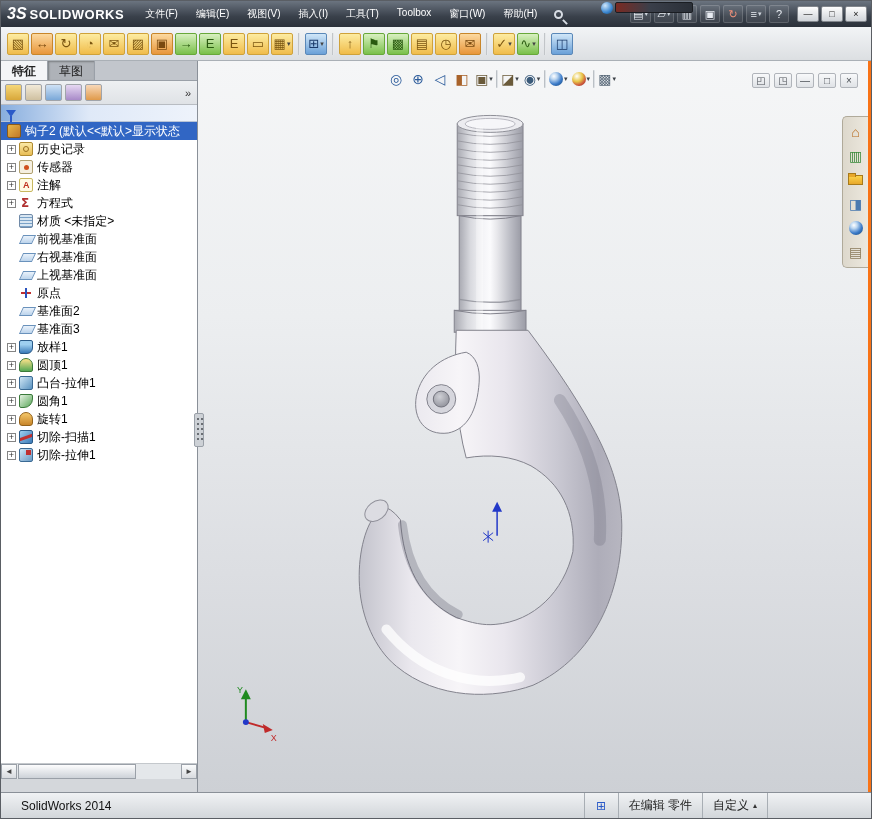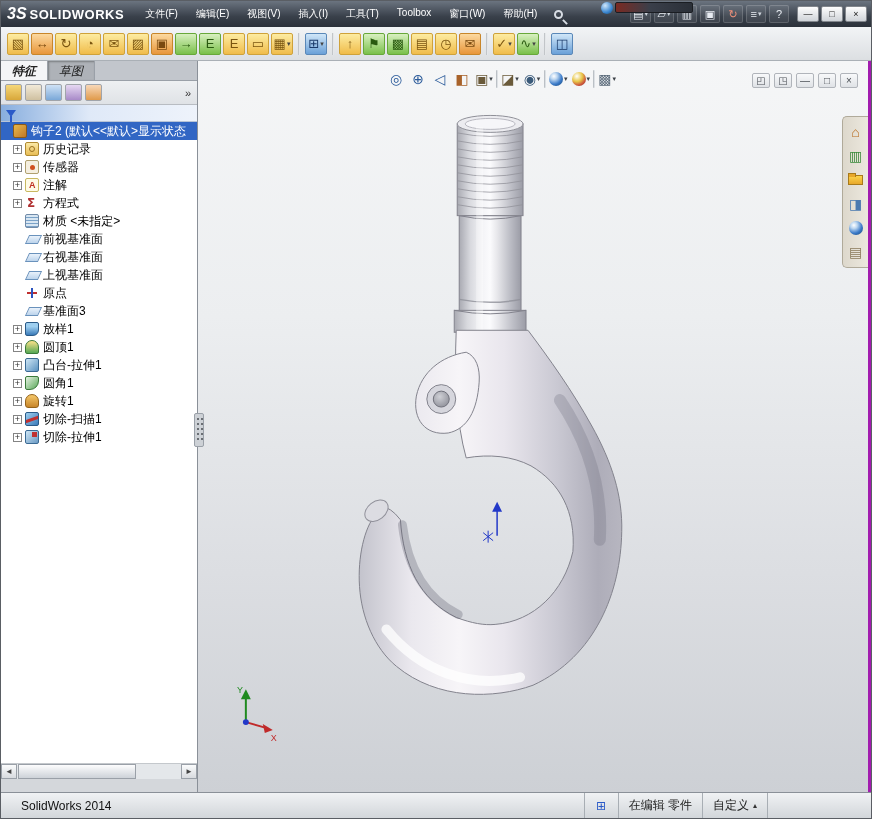--- a/index.html
+++ b/index.html
@@ -1,17 +1,17 @@
 <!DOCTYPE html>
 <html><head>
 <meta charset="utf-8">
 <style>
   * { margin:0; padding:0; box-sizing:border-box; }
   body { width:872px; height:819px; font-family:"Liberation Sans","DejaVu Sans",sans-serif; font-size:12px; background:#9aa0a8; }
-  .app { position:relative; width:872px; height:819px; background:#a21caf; border:1px solid #5a5e64; overflow:hidden; }
+  .app { position:relative; width:872px; height:819px; background:#f97316; border:1px solid #5a5e64; overflow:hidden; }
 
   
   .titlebar { position:absolute; left:0; top:0; right:0; height:26px;
     background:linear-gradient(#6b7480,#39404a 60%,#2b313a); display:flex; align-items:center; color:#fff; }
   .logo { display:flex; align-items:baseline; padding:0 12px 0 6px; flex:none; }
   .logo-mark { font-style:italic; font-weight:bold; font-size:16px; }
   .logo-text { font-weight:bold; font-size:13px; letter-spacing:.5px; margin-left:3px; }
   .menus { display:flex; }
   .menu-item { padding:0 9px; font-size:10px; white-space:nowrap; cursor:default; }
   .mag-icon { width:9px; height:9px; border:2px solid #d8dde4; border-radius:50%; position:relative; margin:0 4px 0 8px; }
@@ -35,41 +35,41 @@
     display:flex; align-items:center; justify-content:center; font-size:13px; position:relative; flex:none; }
   .t-yellow { background:linear-gradient(#fdeca2,#f0bc4a); color:#7a5510; border-color:#cfa23a; }
   .t-orange { background:linear-gradient(#fcd9a0,#e8963a); color:#7a4a10; border-color:#c8862a; }
   .t-green  { background:linear-gradient(#d8f0c0,#7ac04a); color:#2a5a10; border-color:#68a83a; }
   .t-blue   { background:linear-gradient(#d0e6f8,#6aa0d8); color:#1a3a6a; border-color:#5a88b8; }
   .ttile.sep { width:2px; height:22px; border:none; border-radius:0; background:linear-gradient(90deg,#b0b4b8,#f6f8fa); margin:0 3px; }
   .tarrow { font-size:7px; color:#444; margin-left:1px; }
 
   
   .leftpanel { position:absolute; left:0; top:60px; width:197px; bottom:26px; background:#fff; border-right:1px solid #8a9098; }
-  .ptabs { position:absolute; left:0; right:0; top:0; height:20px; background:#c2c6cc; border-bottom:1px solid #9aa0a8; display:flex;font-style:italic; }
+  .ptabs { position:absolute; left:0; right:0; top:0; height:20px; background:#c2c6cc; border-bottom:1px solid #9aa0a8; display:flex; }
   .ptab { padding:2px 11px 0; border-right:1px solid #9aa0a8; color:#222; font-size:12px; }
   .ptab.active { background:#f4f5f7; font-weight:bold; }
   .ptab.inactive { background:#aeb2b8; box-shadow:inset 1px 1px 2px rgba(0,0,0,.3); }
   .picons { position:absolute; left:0; right:0; top:20px; height:24px; background:linear-gradient(#eef0f2,#dfe2e6);
     border-bottom:1px solid #b8bcc2; display:flex; align-items:center; gap:3px; padding:0 4px; }
   .picon { width:17px; height:17px; border:1px solid #a0a4aa; border-radius:2px; }
   .pt-gold   { background:linear-gradient(#f6d87a,#d8a73a); }
   .pt-beige  { background:linear-gradient(#f2ead8,#cfc0a0); }
   .pt-blue   { background:linear-gradient(#cfe2f6,#7aa8d8); }
   .pt-violet { background:linear-gradient(#e6d8f2,#a88ac8); }
   .pt-orange { background:linear-gradient(#f8d8b8,#e09a4a); }
   .chevron { margin-left:auto; color:#333; font-size:11px; padding-right:2px; }
   .filterbar { position:absolute; left:0; right:0; top:44px; height:17px;
     background:linear-gradient(90deg,#88aede,#dfe9f8 45%,#eef3fb); border-bottom:1px solid #b8c4d6;
     display:flex; align-items:center; padding-left:5px; }
   .funnel { width:0; height:0; border-left:5px solid transparent; border-right:5px solid transparent; border-top:7px solid #2a5ac8; position:relative; }
   .funnel::after { content:""; position:absolute; left:-1px; top:-1px; width:2px; height:7px; background:#2a5ac8; }
 
   .tree { position:absolute; left:0; right:0; top:61px; bottom:30px; overflow:hidden; background:#fff; }
-  .trow { height:18px; display:flex; align-items:center; padding-left:12px; white-space:nowrap; cursor:default; }
+  .trow { height:18px; display:flex; align-items:center; padding-left:6px; white-space:nowrap; cursor:default; }
   .trow.selected { background:#3166c4; color:#fff; }
   .expbox { width:9px; height:9px; border:1px solid #848484; background:#fff; font-size:9px; line-height:7px;
     text-align:center; color:#333; margin-right:3px; flex:none; }
   .tico { width:14px; height:14px; margin-right:4px; position:relative; flex:none; border-radius:2px; }
   .tico::before, .tico::after { position:absolute; }
   .tlabel { font-size:12px; }
 
   .i-part { background:linear-gradient(135deg,#e8b84a,#c07828); border:1px solid #8a5a1a; }
   .i-history { background:linear-gradient(#fbe9a6,#e8bd56); border:1px solid #b08a30; }
   .i-history::after { content:""; inset:3px; border:1px solid #9a7020; border-radius:50%; }
@@ -442,20 +442,25 @@
           <span class="tlabel">上视基准面</span>
         </div>
 
         <div class="trow">
           <span class="expbox" style="visibility: hidden;">+</span>
           <span class="tico i-origin"></span>
           <span class="tlabel">原点</span>
         </div>
 
 
+        <div class="trow">
+          <span class="expbox" style="visibility: hidden;">+</span>
+          <span class="tico i-plane"></span>
+          <span class="tlabel">基准面2</span>
+        </div>
 
         <div class="trow">
           <span class="expbox" style="visibility: hidden;">+</span>
           <span class="tico i-plane"></span>
           <span class="tlabel">基准面3</span>
         </div>
 
         <div class="trow">
           <span class="expbox">+</span>
           <span class="tico i-loft"></span>

